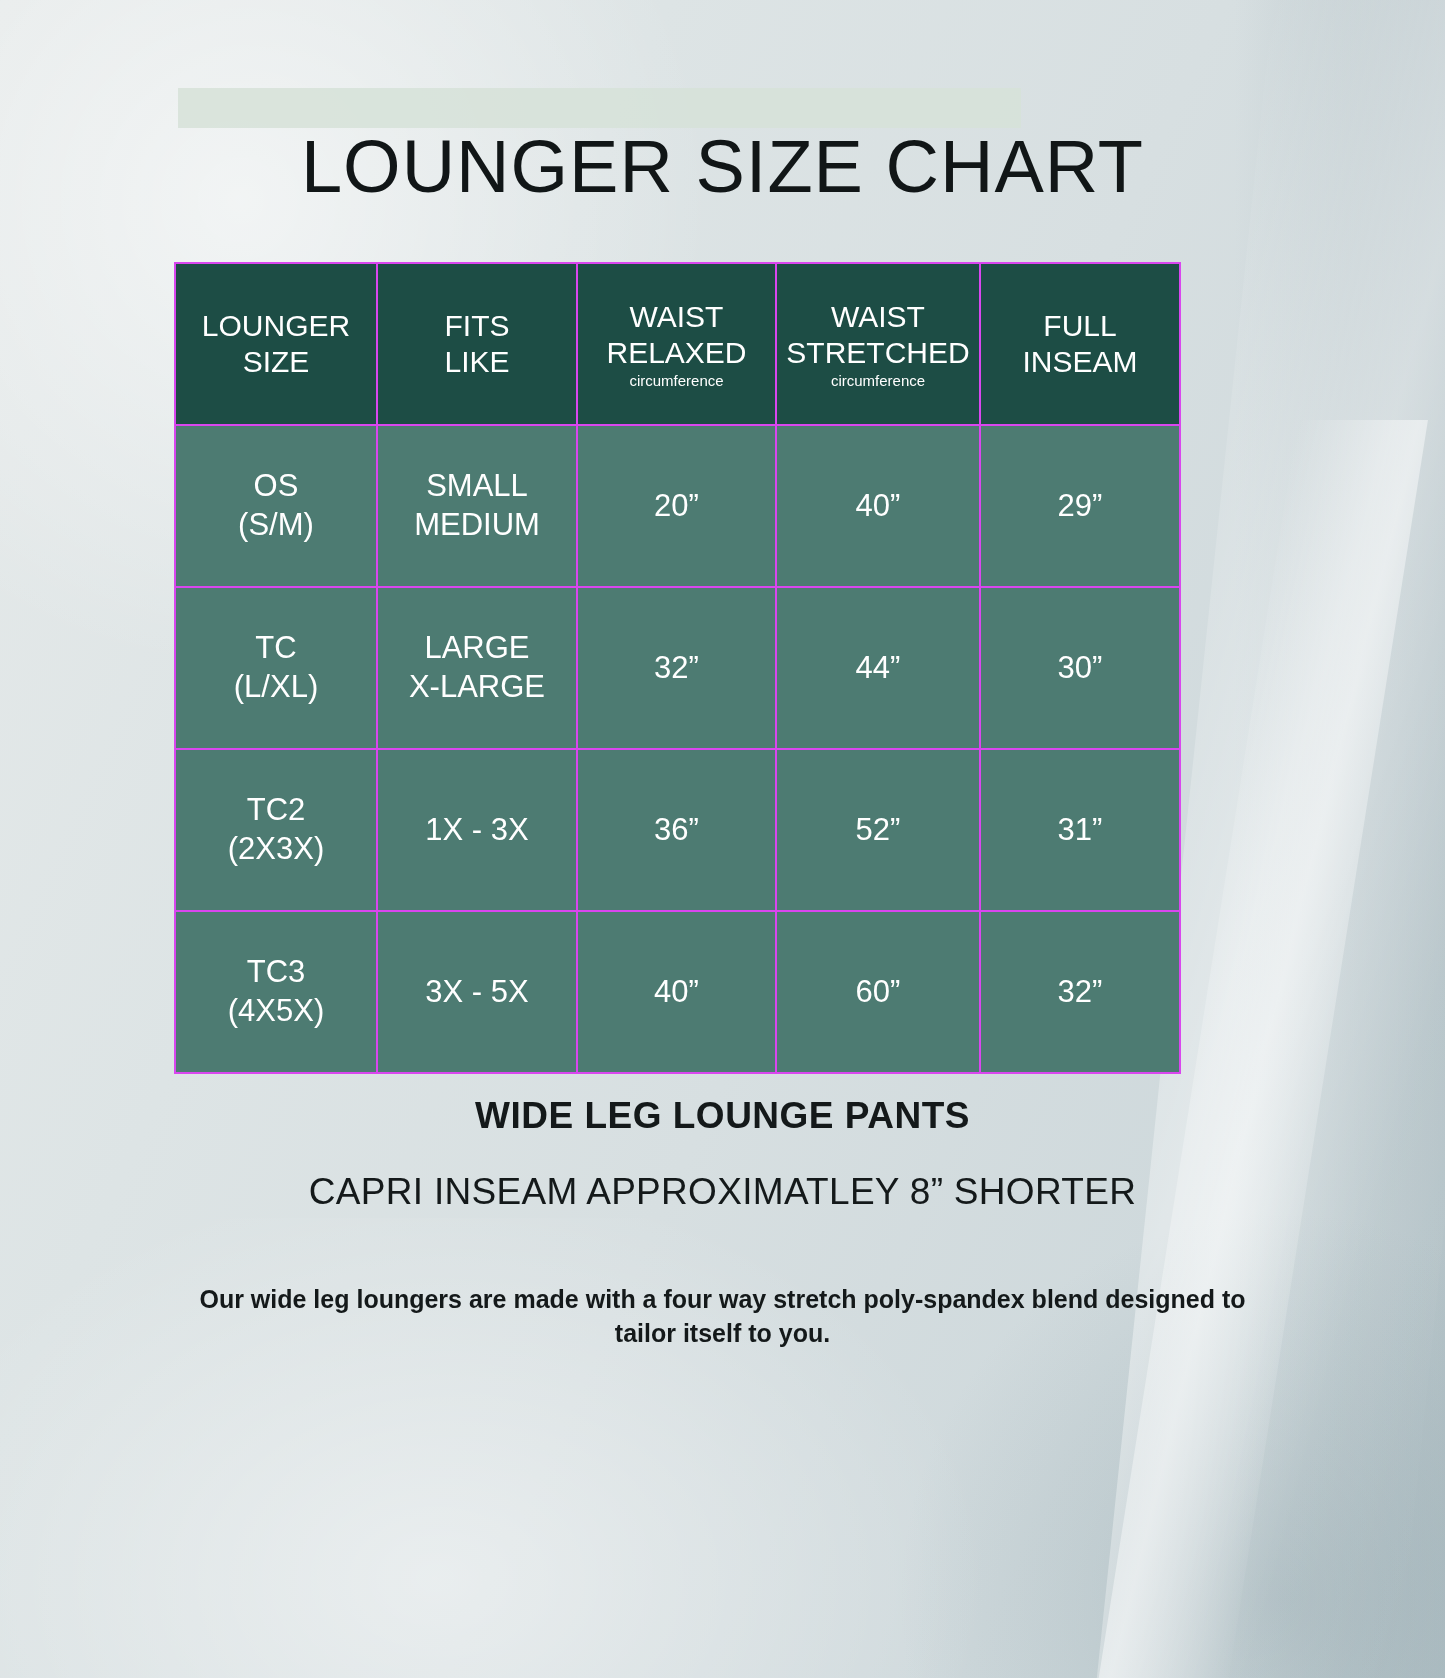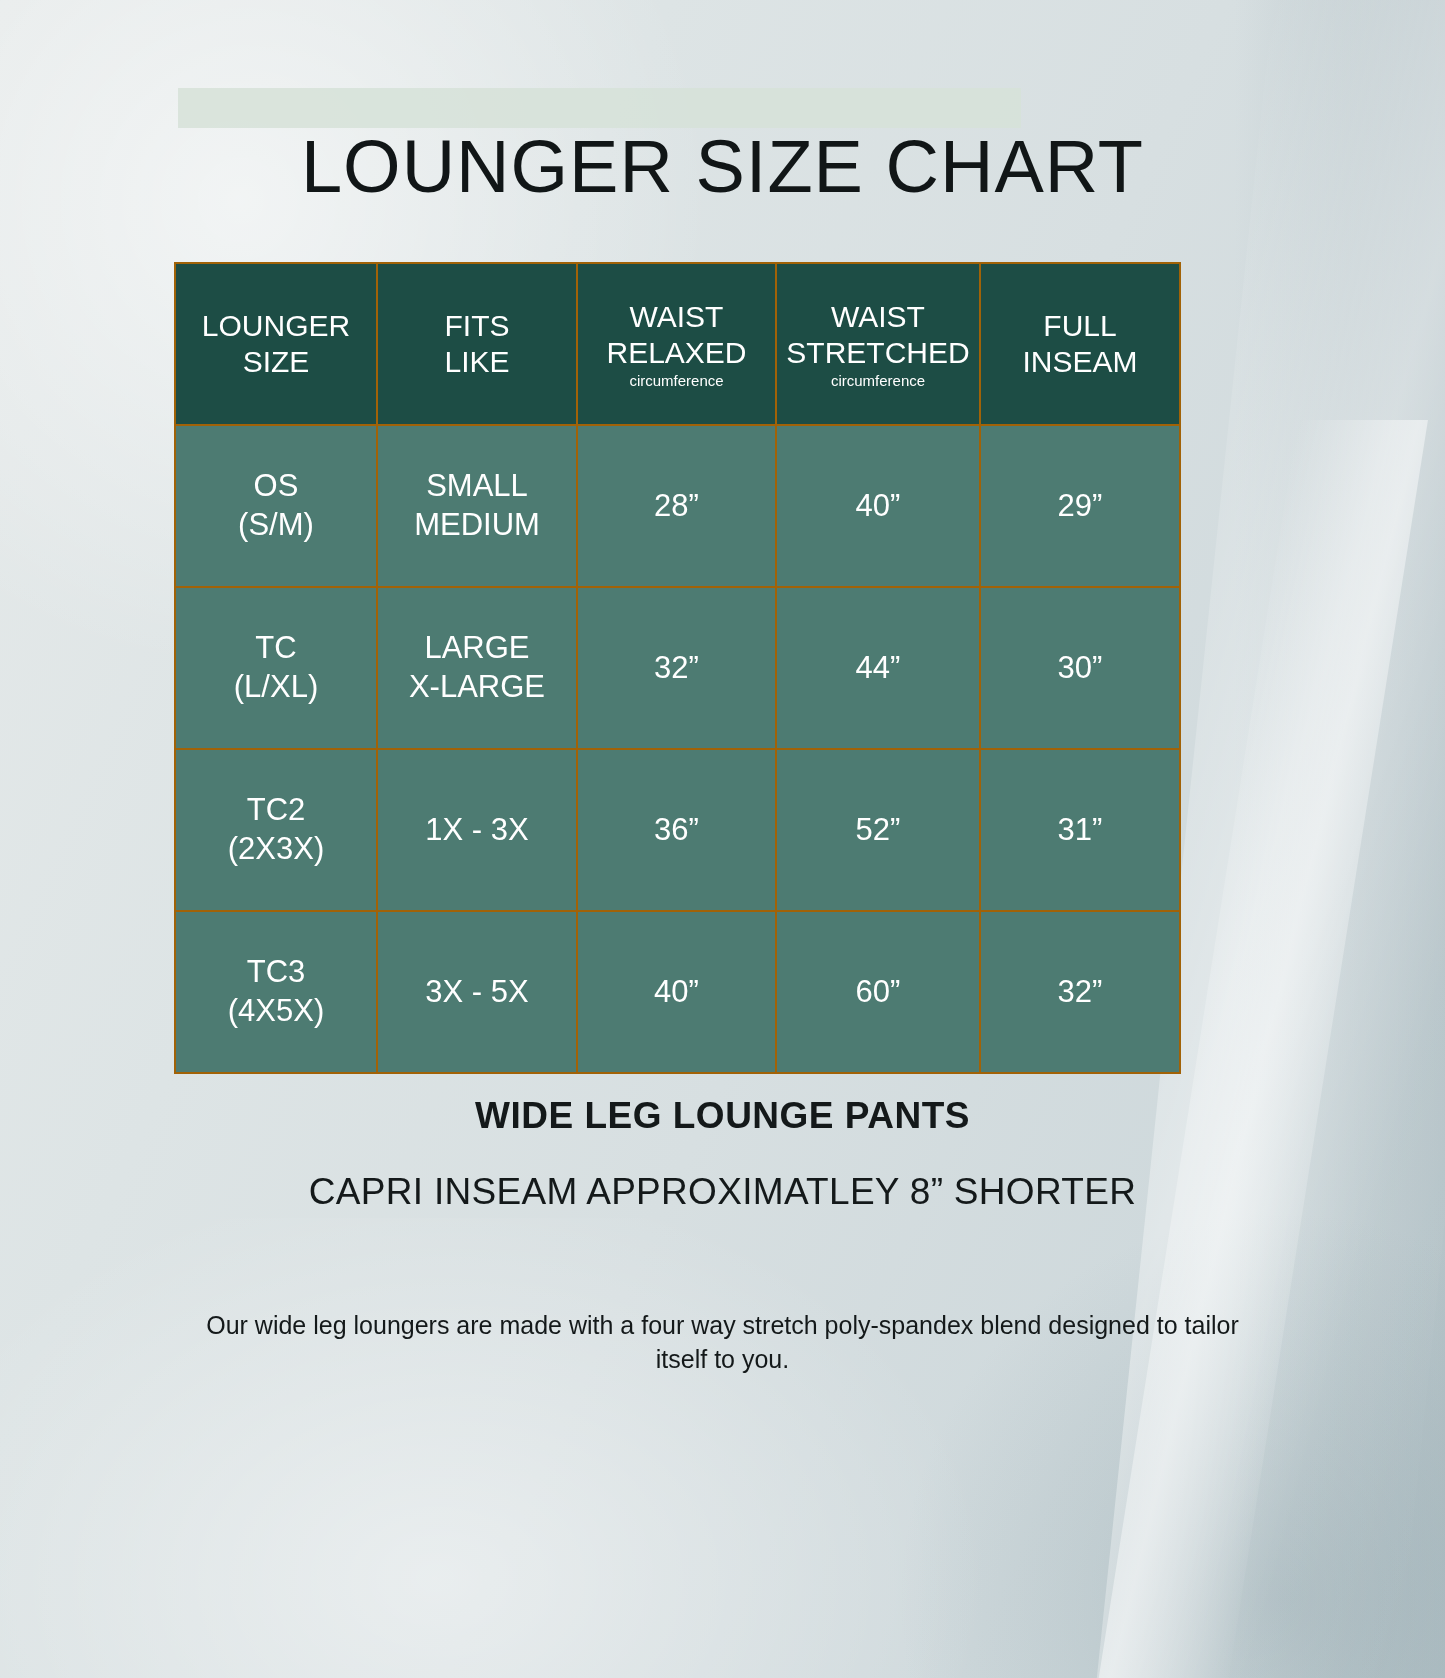--- a/index.html
+++ b/index.html
@@ -98,21 +98,21 @@
     top: 262px;
     width: 1005px;
   }
   table.size-chart {
     border-collapse: collapse;
     width: 100%;
     table-layout: fixed;
   }
   table.size-chart th,
   table.size-chart td {
-    border: 2px solid #a16207;
+    border: 2px solid #d946ef;
     text-align: center;
     color: #ffffff;
     vertical-align: middle;
   }
   table.size-chart th {
     background: #1d4d45;
     height: 152px;
     font-weight: 400;
     font-size: 30px;
     line-height: 1.2;
@@ -162,23 +162,23 @@
   }
   .foot-h2 {
     font-size: 37px;
     letter-spacing: 0.3px;
     margin: 34px 0 0 0;
     font-weight: 400;
   }
   .foot-body {
     font-size: 25px;
     line-height: 1.35;
-    margin: 96px auto 0 auto;
+    margin: 70px auto 0 auto;
     width: 1050px;
-    font-weight: 400;
+    font-weight: 700;
   }
 </style>
 </head>
 <body>
 
 <div class="page">
 
   <div class="bg-base"></div>
   <div class="bg-glow-left"></div>
   <div class="bg-glow-bottom"></div>
@@ -230,21 +230,21 @@
       <tbody>
         <tr>
           <td>
             <span>OS</span><br>
             <span>(S/M)</span>
           </td>
           <td>
             <span>SMALL</span><br>
             <span>MEDIUM</span>
           </td>
-          <td class="cell-small">28”</td>
+          <td class="cell-small">20”</td>
           <td class="cell-small">40”</td>
           <td class="cell-small">29”</td>
         </tr>
         <tr>
           <td>
             <span>TC</span><br>
             <span>(L/XL)</span>
           </td>
           <td>
             <span>LARGE</span><br>

